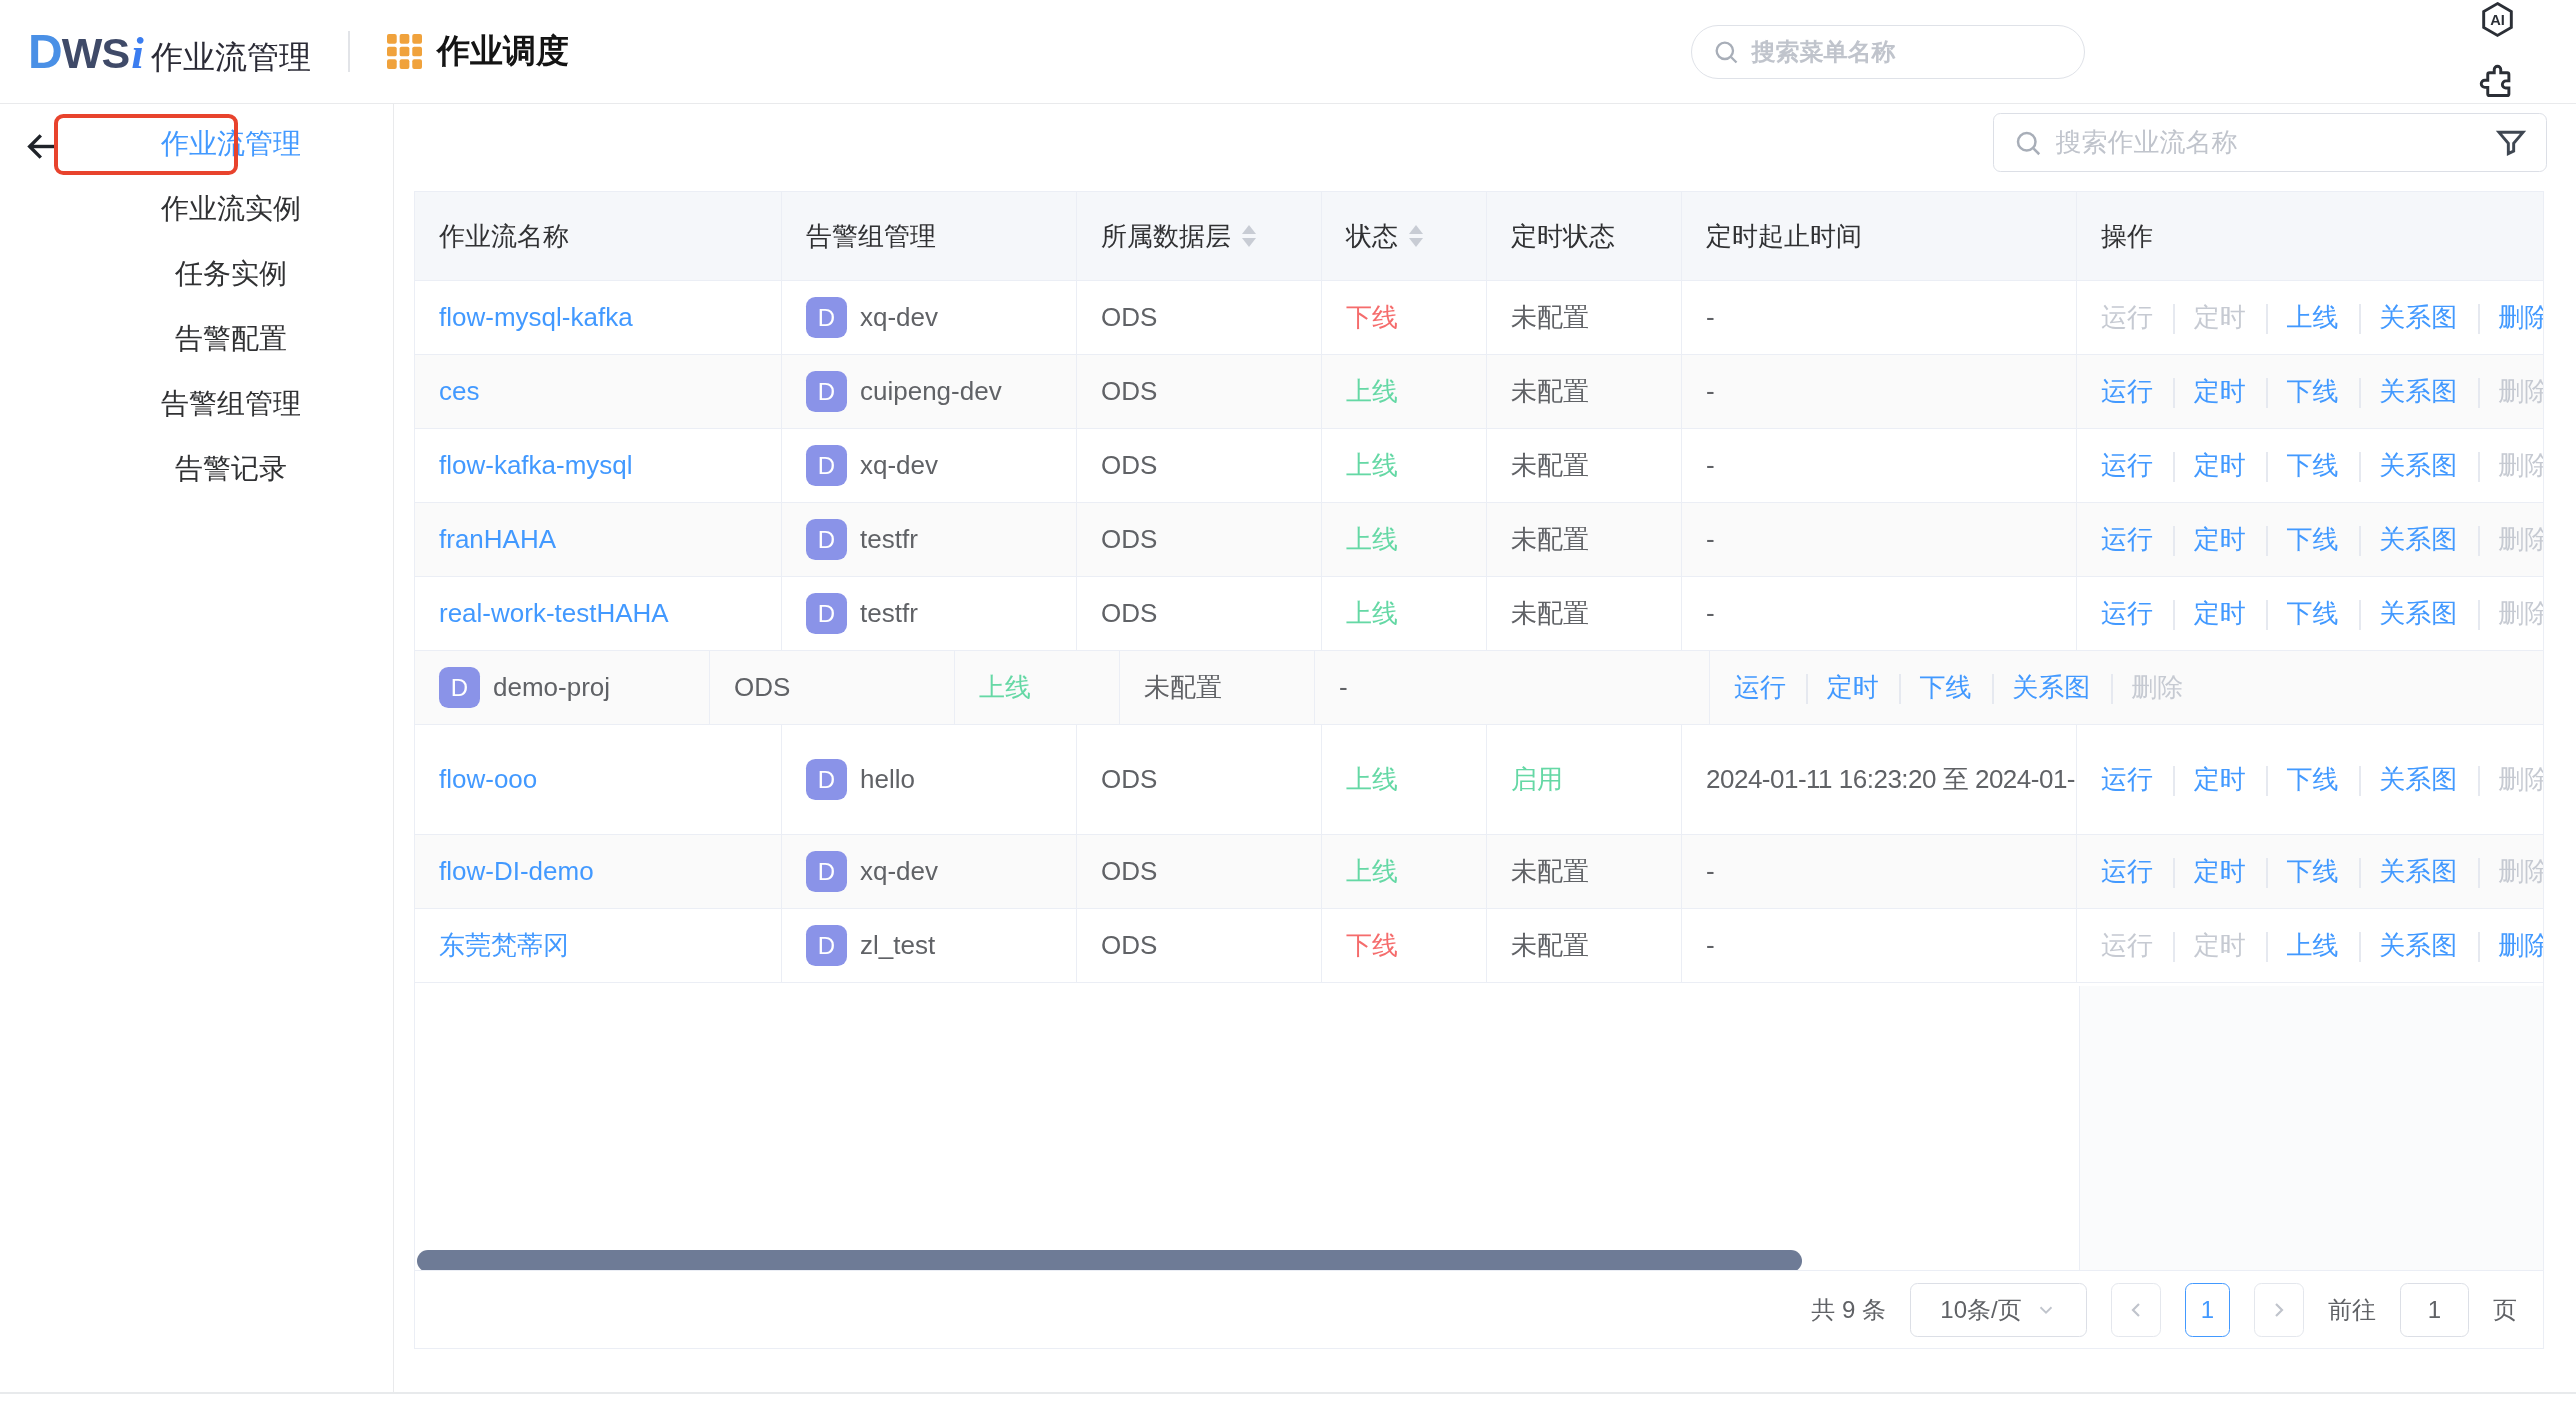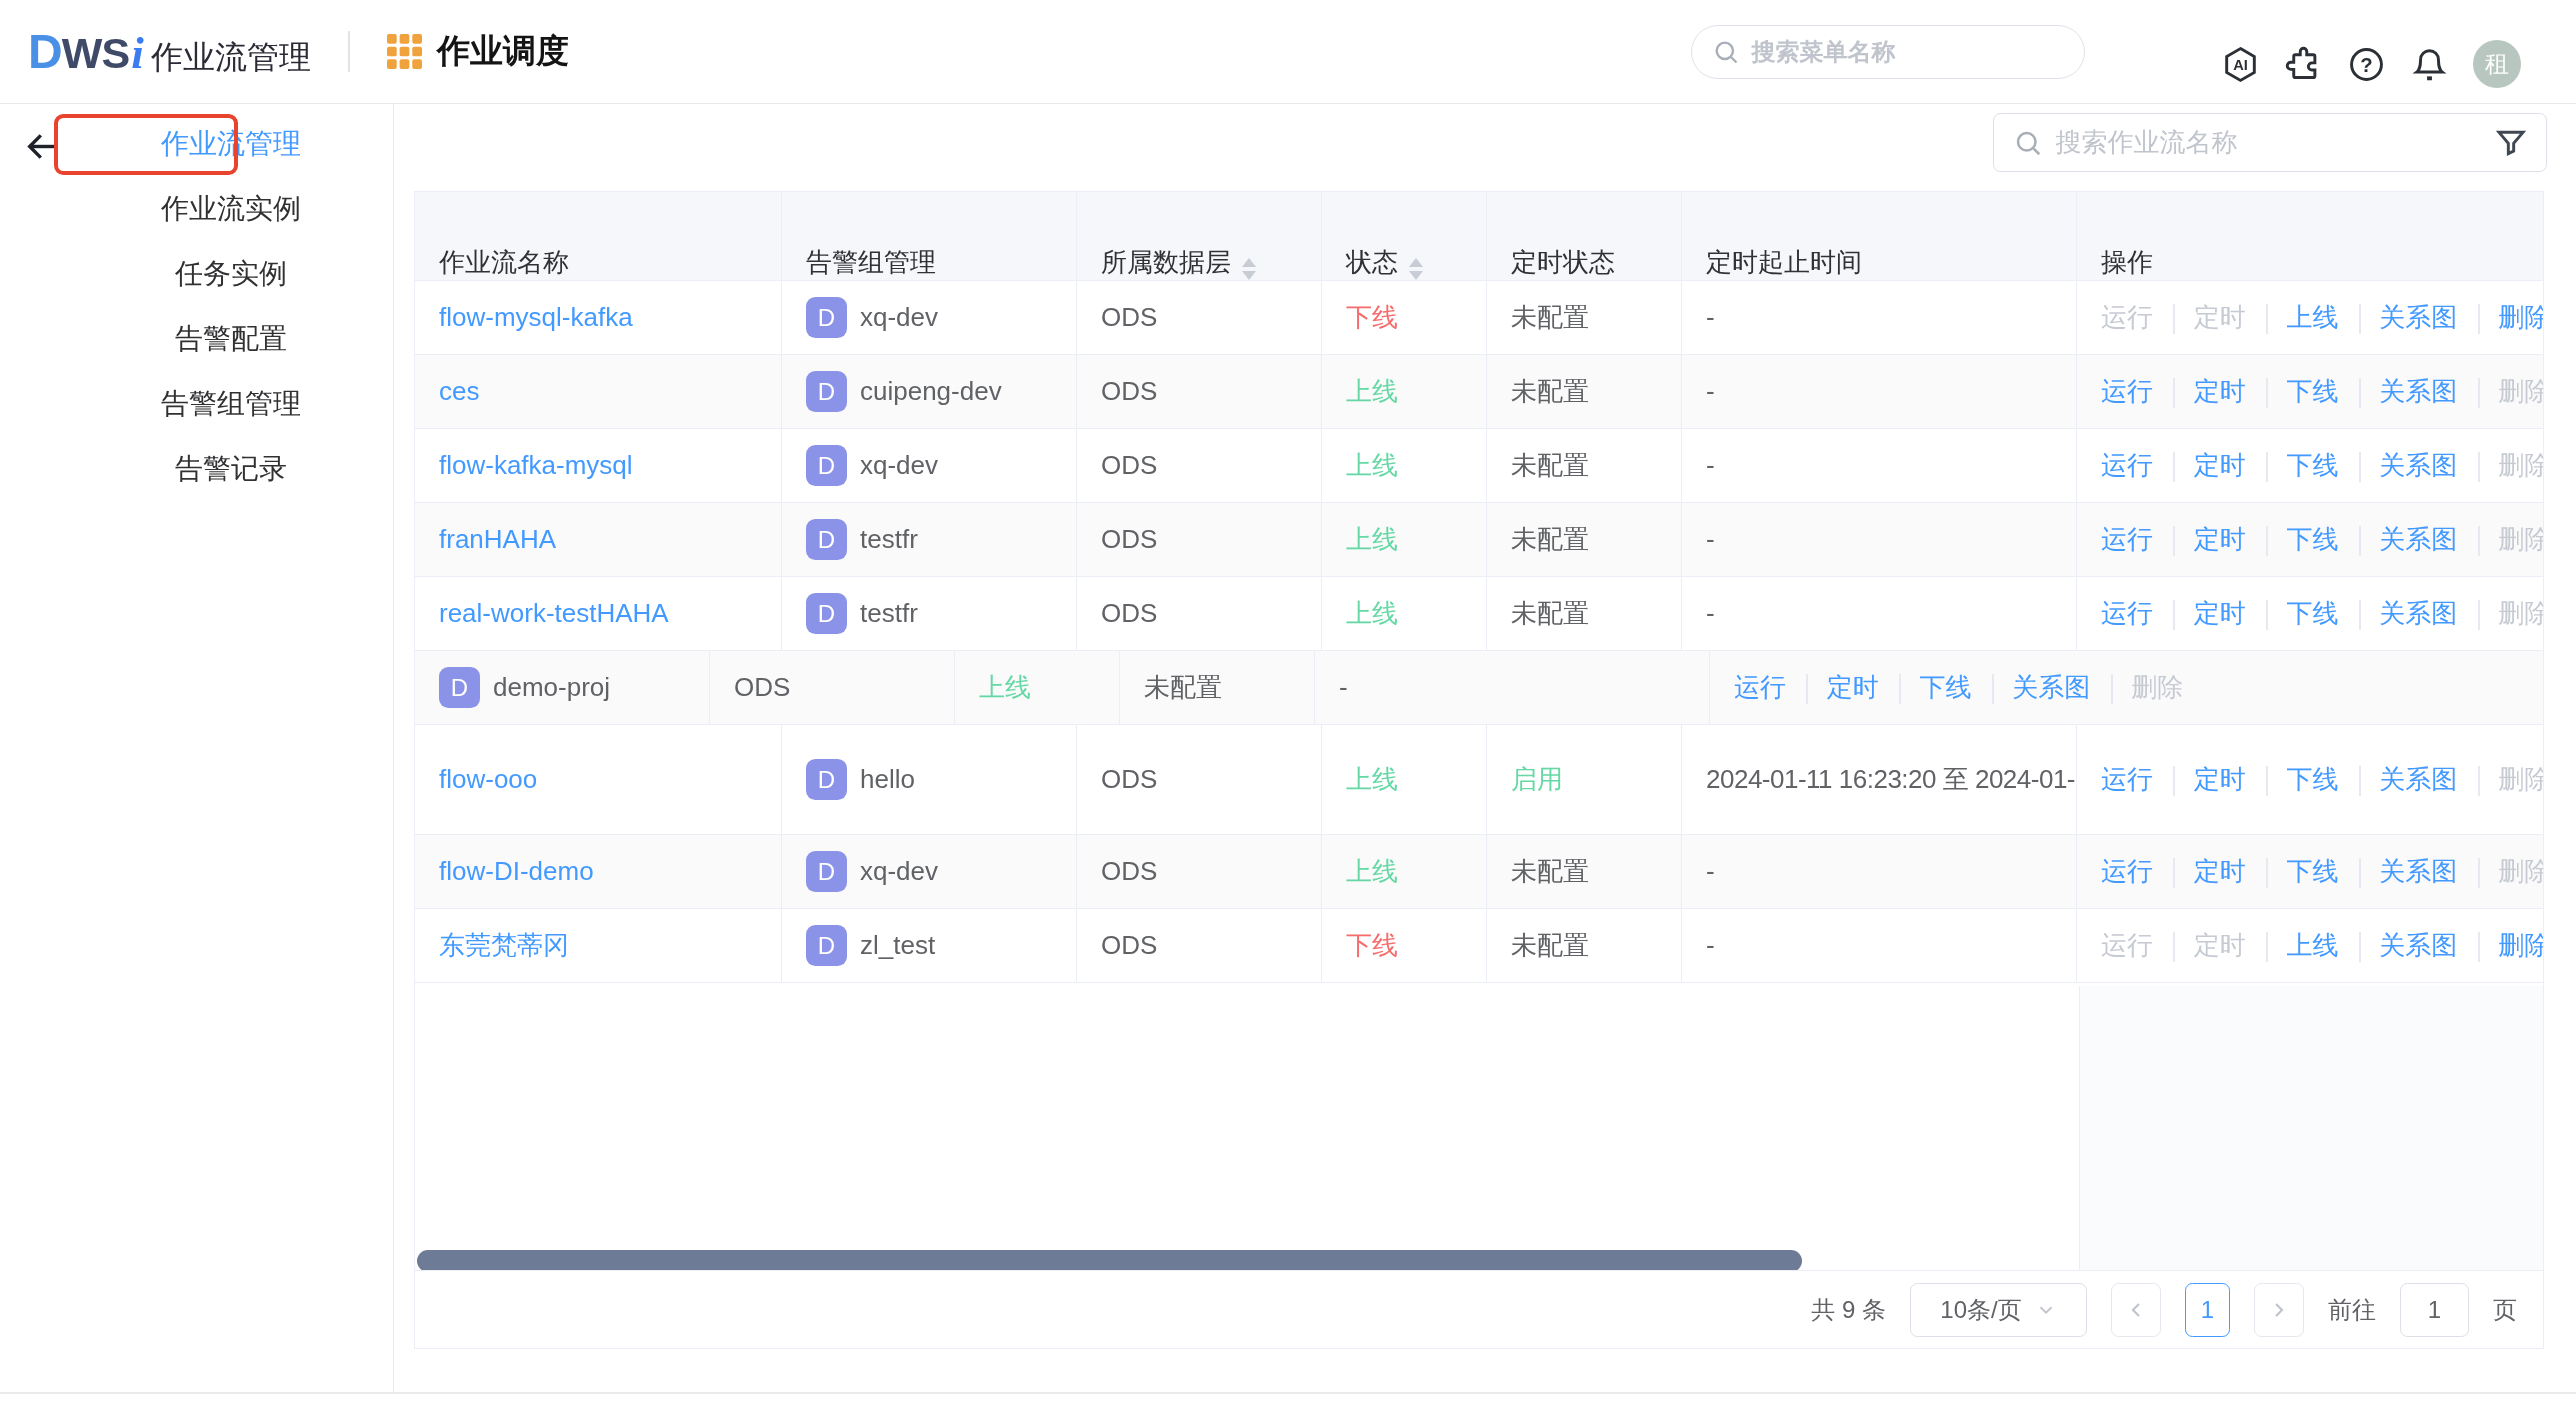--- a/index.html
+++ b/index.html
@@ -14,21 +14,21 @@
   .logo-ws { font-size:43px; font-weight:800; color:#3f4a68; letter-spacing:-0.9px; }
   .logo-i  { font-size:45px; font-weight:700; font-style:italic; color:#3b7df0; font-family:"Liberation Serif","DejaVu Serif",serif; margin-left:1.9px; }
   .logo-brand { font-size:32px; color:#2b2b36; margin-left:7.4px; font-weight:500; }
   .logo-divider { width:1.9px; height:41px; background:#e2e4e8; margin:0 37px; }
   .app-head { display:flex; align-items:center; gap:15px; }
   .app-title { font-size:33px; font-weight:700; color:#141414; }
   .menu-search { position:absolute; left:1691px; top:25px; width:394px; height:54px;
     border:1.9px solid #dfe2e8; border-radius:28px; display:flex; align-items:center; padding:0 20.4px; gap:11px; background:#fff; }
   .menu-search input { border:none; outline:none; font-size:24px; width:279px; color:#303133; background:transparent;font-weight:bold; }
   .menu-search input::placeholder { color:#c0c4cc; }
-  .top-icons { position:absolute; right:55px; top:0; height:128px; display:flex; align-items:center; gap:24px; }
+  .top-icons { position:absolute; right:55px; top:0; height:128px; display:flex; align-items:center; gap:24px;flex-direction:column; }
   .ticon { width:39px; height:39px; display:flex; align-items:center; justify-content:center; cursor:pointer; }
   .avatar { width:48px; height:48px; border-radius:50%; background:#b8c6c0; color:#fff;
     display:flex; align-items:center; justify-content:center; font-size:24px; cursor:pointer; }
 
   
   .sidebar { position:absolute; left:0; top:104px; width:394px; height:1290px;
     background:#fff; border-right:1.9px solid #e9eaec; }
   .back-btn { position:absolute; left:20.4px; top:20.4px; width:45px; height:45px; display:flex;
     align-items:center; justify-content:center; cursor:pointer; }
   .menu { list-style:none; margin-top:7.4px;text-align:center; }
@@ -40,21 +40,21 @@
   
   .flow-search { position:absolute; left:1993px; top:113px; width:554px; height:59px;
     border:1.9px solid #dcdfe6; border-radius:7.4px; background:#fff; display:flex; align-items:center; padding:0 18.6px; gap:13px; }
   .flow-search input { border:none; outline:none; flex:1; font-size:26px; color:#14532d; background:transparent; }
   .flow-search input::placeholder { color:#c0c4cc; }
 
   
   .card { position:absolute; left:414px; top:191px; width:2130px; height:1158px;
     border:1.9px solid #ebeef5; background:#fff; }
   .thead { display:flex; height:89px; background:#f5f7fa; border-bottom:1.9px solid #ebeef5; }
-  .thead .cell { display:flex; align-items:flex-end; font-size:26px; font-weight:500; color:#303133; }
+  .thead .cell { display:flex; align-items:center; font-size:26px; font-weight:500; color:#303133; }
   .cell { padding-left:24px; border-right:1.9px solid #ebeef5; overflow:hidden; }
   .c0{width:367px;} .c1{width:295px;} .c2{width:245px;} .c3{width:165px;} .c4{width:195px;} .c5{width:395px;}
   .c6{flex:1; border-right:none;}
   .sort { display:inline-flex; flex-direction:column; gap:3.7px; margin-left:11px; cursor:pointer; }
   .sort i { display:block; width:0; height:0; border-left:7.4px solid transparent; border-right:7.4px solid transparent; }
   .sort .up { border-bottom:9.3px solid #c8ccd4; }
   .sort .dn { border-top:9.3px solid #c8ccd4; }
   .trow { display:flex; height:74px; border-bottom:1.9px solid #ebeef5; background:#fff; }
   .trow:nth-child(even) { background:#fafafa; }
   .trow:nth-child(7) { height:110px; }

